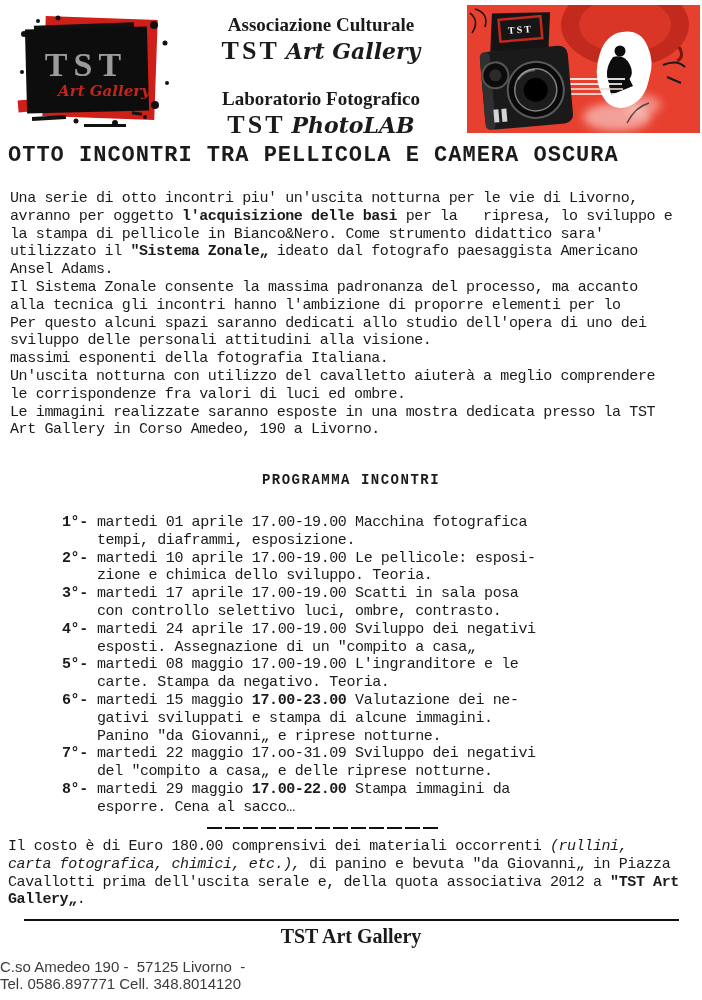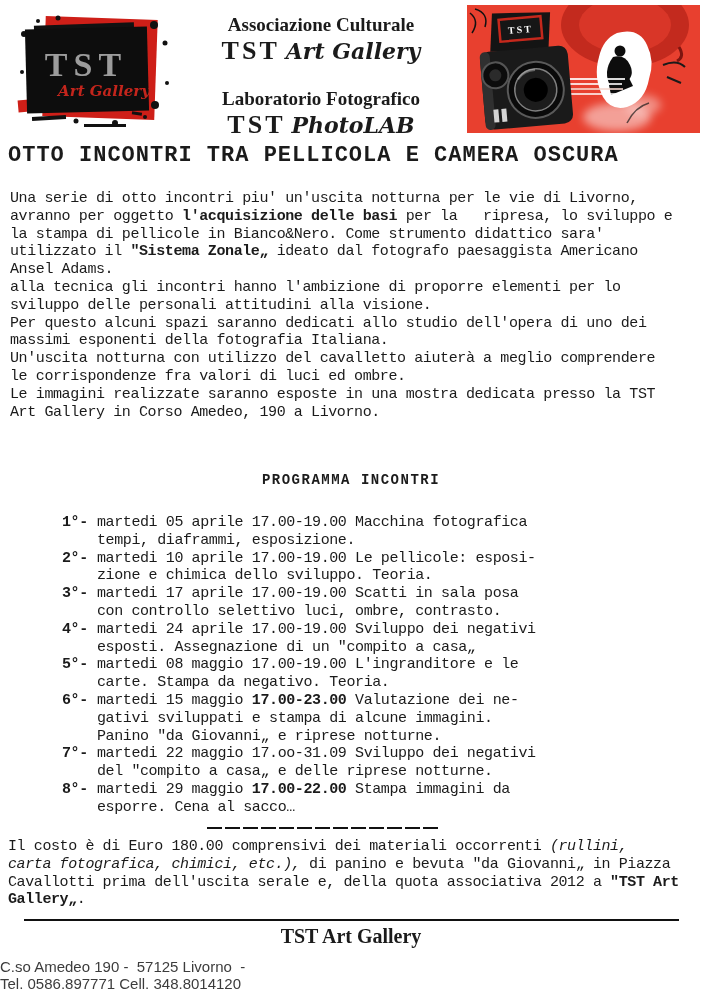--- a/index.html
+++ b/index.html
@@ -127,37 +127,38 @@
   </div>
 
   <div class="main-title">OTTO INCONTRI TRA PELLICOLA E CAMERA OSCURA</div>
 
   <div class="intro rich">
       <div><span>Una serie di otto incontri piu' un'uscita notturna per le vie di Livorno,</span></div>
       <div><span>avranno per oggetto </span><span class="b">l'acquisizione delle basi</span><span> per la   ripresa, lo sviluppo e</span></div>
       <div><span>la stampa di pellicole in Bianco&amp;Nero. Come strumento didattico sara'</span></div>
       <div><span>utilizzato il </span><span class="b">"Sistema Zonale„</span><span> ideato dal fotografo paesaggista Americano</span></div>
       <div><span>Ansel Adams.</span></div>
+      <div><span>Il Sistema Zonale consente la massima padronanza del processo, ma accanto</span></div>
       <div><span>alla tecnica gli incontri hanno l'ambizione di proporre elementi per lo</span></div>
+      <div><span>Per questo alcuni spazi saranno dedicati allo studio dell'opera di uno dei</span></div>
       <div><span>sviluppo delle personali attitudini alla visione.</span></div>
-      <div><span>Per questo alcuni spazi saranno dedicati allo studio dell'opera di uno dei</span></div>
       <div><span>massimi esponenti della fotografia Italiana.</span></div>
       <div><span>Un'uscita notturna con utilizzo del cavalletto aiuterà a meglio comprendere</span></div>
       <div><span>le corrispondenze fra valori di luci ed ombre.</span></div>
       <div><span>Le immagini realizzate saranno esposte in una mostra dedicata presso la TST</span></div>
       <div><span>Art Gallery in Corso Amedeo, 190 a Livorno.</span></div>
     </div>
 
   <div class="prog-heading">PROGRAMMA INCONTRI</div>
 
   <div class="prog-list">
       <div class="prog-item">
         <span class="prog-marker">1°-</span>
         <div class="prog-body">
-          <div><span>martedi 05 aprile 17.00-19.00 Macchina fotografica</span></div>
+          <div><span>martedi 01 aprile 17.00-19.00 Macchina fotografica</span></div>
           <div><span>tempi, diaframmi, esposizione.</span></div>
         </div>
       </div>
       <div class="prog-item">
         <span class="prog-marker">2°-</span>
         <div class="prog-body">
           <div><span>martedi 10 aprile 17.00-19.00 Le pellicole: esposi-</span></div>
           <div><span>zione e chimica dello sviluppo. Teoria.</span></div>
         </div>
       </div>

